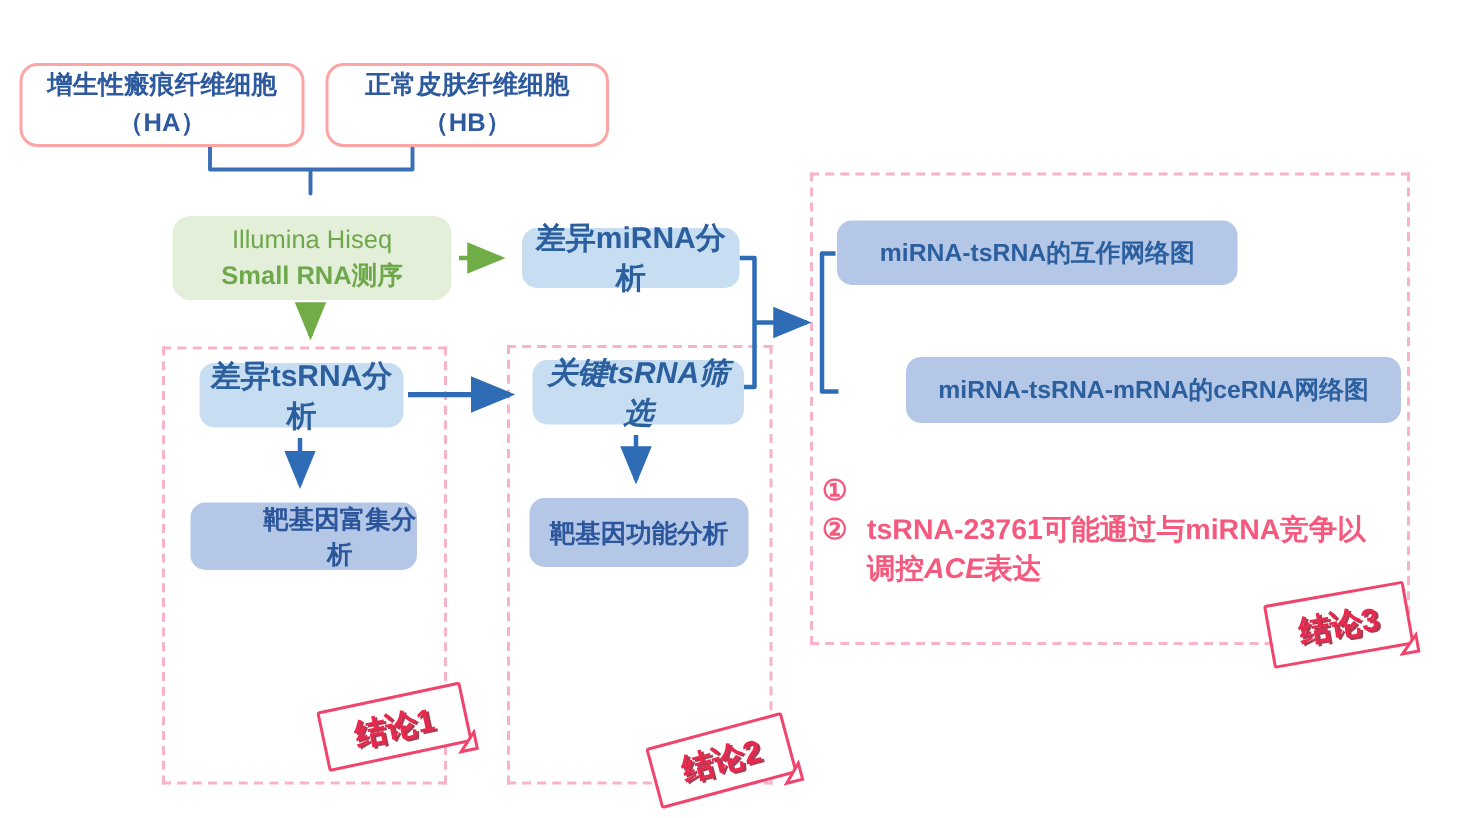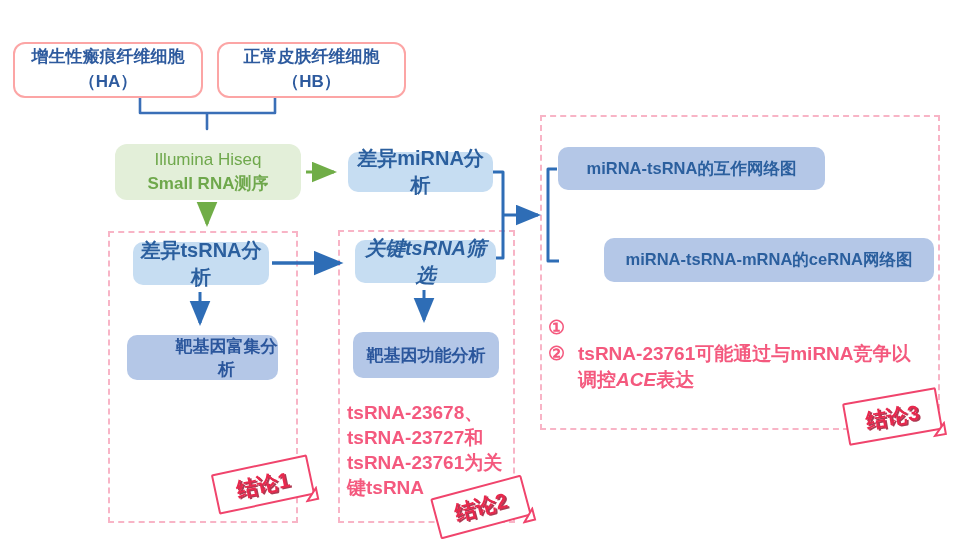--- a/index.html
+++ b/index.html
@@ -89,24 +89,20 @@
     <span>靶基因功能分析</span>
   </div>
   <div class="abs box netbox z2" style="left:558px;top:147px;width:267px;height:43px;">
     <span>miRNA-tsRNA的互作网络图</span>
   </div>
   <div class="abs box netbox z2" style="left:560px;top:238px;width:330px;height:44px;margin-left:44px;">
     <span>miRNA-tsRNA-mRNA的ceRNA网络图</span>
   </div>
 
 
-  <div class="abs note z2" style="left:347px;top:400px;width:165px;">tsRNA-23678、
-tsRNA-23727和
-tsRNA-23761为关
-键tsRNA</div>
 
   <div class="abs note3 z2" style="left:548px;top:315px;width:385px;">
     <div class="n3item">
       <span class="marker">①</span>
     </div>
     <div class="n3item">
       <span class="marker">②</span>
       <span class="txt"><span>tsRNA-23761可能通过与miRNA竞争以
 调控</span><em>ACE</em><span>表达</span></span>
     </div>

